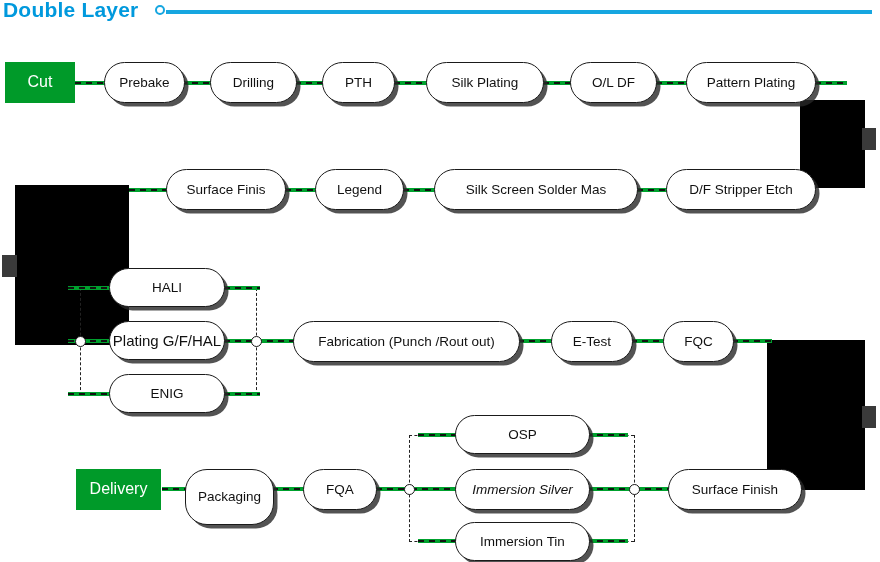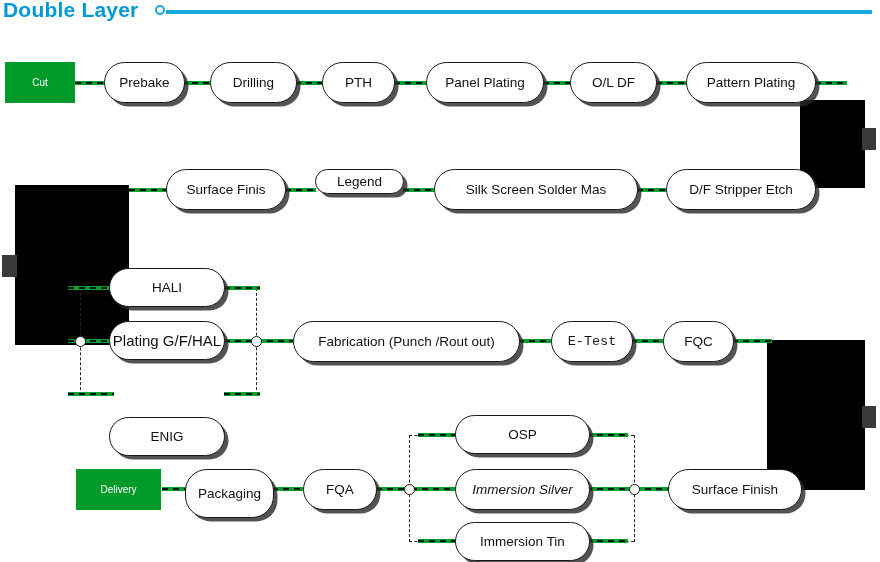--- a/index.html
+++ b/index.html
@@ -22,21 +22,21 @@
   .blk-tab{position:absolute;background:#3a3a3a;}
 
   
   .node{position:absolute;box-sizing:border-box;display:flex;
         align-items:center;justify-content:center;text-align:center;
         background:#ffffff;border:1.6px solid #1a1a1a;border-radius:22px;
         color:#111111;font-size:13.5px;line-height:1.15;
         box-shadow:4px 4px 0 -0.5px rgba(40,40,40,0.80);
         z-index:6;}
   .node.sq{border-radius:0;border:none;background:#009a29;color:#ffffff;
-           box-shadow:none;font-size:10px;}
+           box-shadow:none;font-size:16px;}
   .node.small{font-size:15px;}
 
   
   .conn{position:absolute;height:4px;background:#00a12e;z-index:3;}
   .conn::after{content:"";position:absolute;left:0;right:0;top:1px;height:2px;
      background-image:repeating-linear-gradient(to right,#111 0 6px,transparent 6px 11px);}
   .dash-v{position:absolute;width:0;border-left:1.4px dashed #222;z-index:2;}
   .dash-h{position:absolute;height:0;border-top:1.4px dashed #222;z-index:2;}
   .jdot{position:absolute;width:11px;height:11px;border-radius:50%;
         background:#ffffff;border:1.6px solid #1a1a1a;box-sizing:border-box;z-index:8;}
@@ -73,38 +73,38 @@
 <div class="node" style="left:104px;top:62px;width:81px;height:41px;">
   <span>Prebake</span>
 </div>
 <div class="node" style="left:210px;top:62px;width:87px;height:41px;align-items:center;">
   <span>Drilling</span>
 </div>
 <div class="node" style="left:322px;top:62px;width:73px;height:41px;">
   <span>PTH</span>
 </div>
 <div class="node" style="left:426px;top:62px;width:118px;height:41px;">
-  <span>Panel  Plating</span>
+  <span>Silk  Plating</span>
 </div>
 <div class="node" style="left:570px;top:62px;width:87px;height:41px;">
   <span>O/L DF</span>
 </div>
 <div class="node" style="left:686px;top:62px;width:130px;height:41px;">
   <span>Pattern Plating</span>
 </div>
 
 <div class="conn" style="left:129px;top:188px;width:38px;"></div>
 <div class="conn" style="left:285px;top:188px;width:31px;"></div>
 <div class="conn" style="left:403px;top:188px;width:32px;"></div>
 <div class="conn" style="left:637px;top:188px;width:30px;"></div>
 
 <div class="node" style="left:166px;top:169px;width:120px;height:41px;">
   <span>Surface Finis</span>
 </div>
-<div class="node" style="left:315px;top:169px;width:89px;height:25px;">
+<div class="node" style="left:315px;top:169px;width:89px;height:41px;">
   <span>Legend</span>
 </div>
 <div class="node" style="left:434px;top:169px;width:204px;height:41px;">
   <span>Silk Screen Solder Mas</span>
 </div>
 <div class="node" style="left:666px;top:169px;width:150px;height:41px;">
   <span>D/F Stripper Etch</span>
 </div>
 
 <div class="dash-v" style="left:80px;top:288px;height:107px;"></div>
@@ -122,35 +122,35 @@
 <div class="conn" style="left:68px;top:392px;width:46px;"></div>
 <div class="conn" style="left:224px;top:392px;width:36px;"></div>
 <div class="conn" style="left:256px;top:339px;width:40px;"></div>
 
 <div class="node" style="left:109px;top:268px;width:116px;height:39px;justify-content:center;">
   <span>HALI</span>
 </div>
 <div class="node small" style="left:109px;top:321px;width:116px;height:39px;">
   <span>Plating G/F/HAL</span>
 </div>
-<div class="node" style="left:109px;top:374px;width:116px;height:39px;margin-top:43px;">
+<div class="node" style="left:109px;top:374px;width:116px;height:39px;">
   <span>ENIG</span>
 </div>
 
 <div class="jdot" style="left:75px;top:336px;"></div>
 <div class="jdot" style="left:251px;top:336px;"></div>
 
 <div class="conn" style="left:518px;top:339px;width:35px;"></div>
 <div class="conn" style="left:631px;top:339px;width:33px;"></div>
 <div class="conn" style="left:732px;top:339px;width:40px;"></div>
 
 <div class="node" style="left:293px;top:321px;width:227px;height:41px;">
   <span>Fabrication  (Punch /Rout out)</span>
 </div>
-<div class="node" style="left:551px;top:321px;width:82px;height:41px;font-family:Liberation Mono, monospace;">
+<div class="node" style="left:551px;top:321px;width:82px;height:41px;">
   <span>E-Test</span>
 </div>
 <div class="node" style="left:663px;top:321px;width:71px;height:41px;">
   <span>FQC</span>
 </div>
 
 <div class="dash-v" style="left:409px;top:435px;height:107px;"></div>
 <div class="dash-h" style="left:409px;top:435px;width:30px;"></div>
 <div class="dash-h" style="left:409px;top:541px;width:30px;"></div>
 
@@ -179,21 +179,21 @@
 <div class="jdot" style="left:629px;top:484px;"></div>
 
 <div class="conn" style="left:162px;top:487px;width:25px;"></div>
 <div class="conn" style="left:272px;top:487px;width:32px;"></div>
 <div class="conn" style="left:376px;top:487px;width:32px;"></div>
 <div class="conn" style="left:634px;top:487px;width:36px;"></div>
 
 <div class="node sq" style="left:76px;top:469px;width:85px;height:41px;">
   <span>Delivery</span>
 </div>
-<div class="node" style="left:185px;top:469px;width:89px;height:49px;">
+<div class="node" style="left:185px;top:469px;width:89px;height:56px;">
   <span>Packaging</span>
 </div>
 <div class="node" style="left:303px;top:469px;width:74px;height:41px;">
   <span>FQA</span>
 </div>
 <div class="node" style="left:668px;top:469px;width:134px;height:41px;">
   <span>Surface  Finish</span>
 </div>
 
 </body></html>

